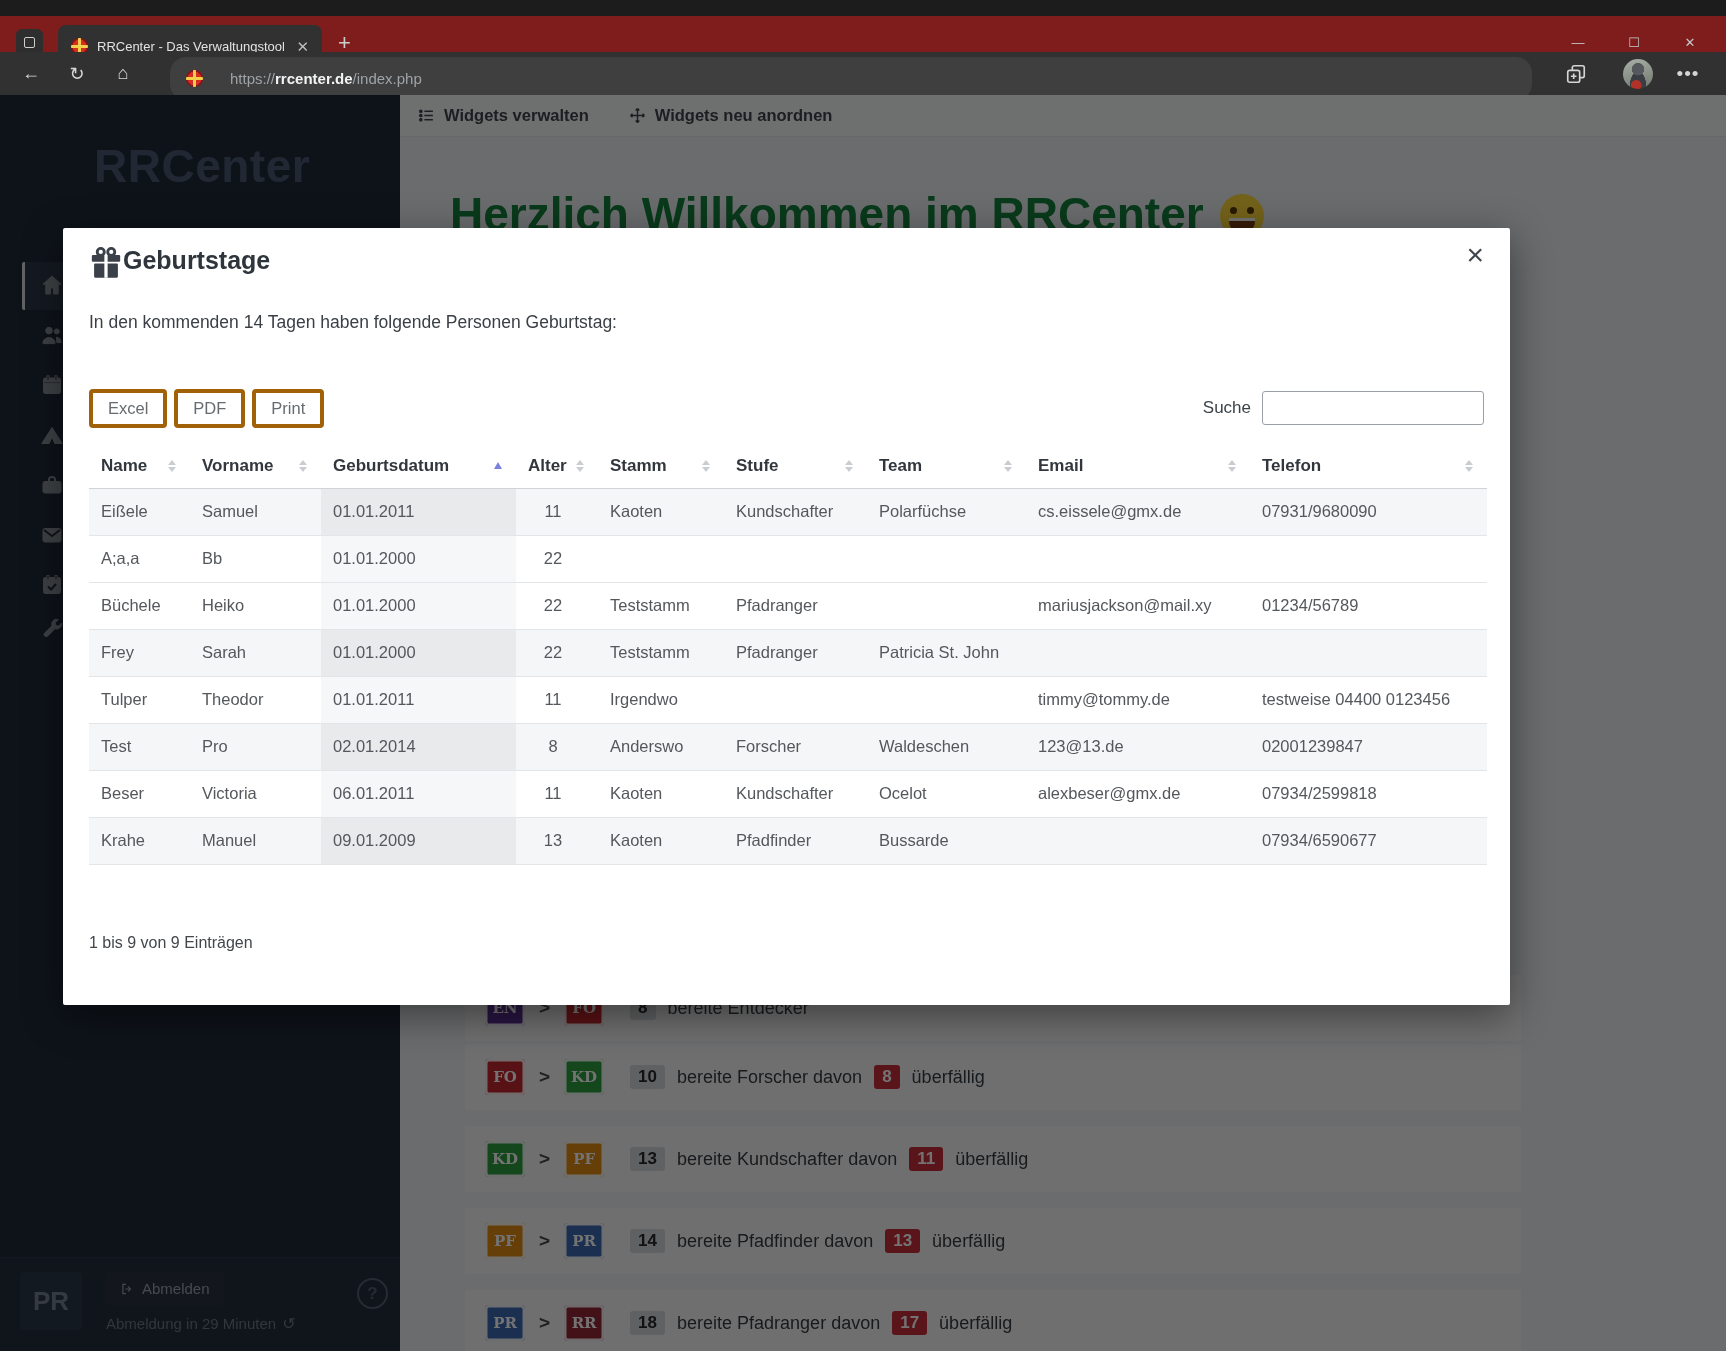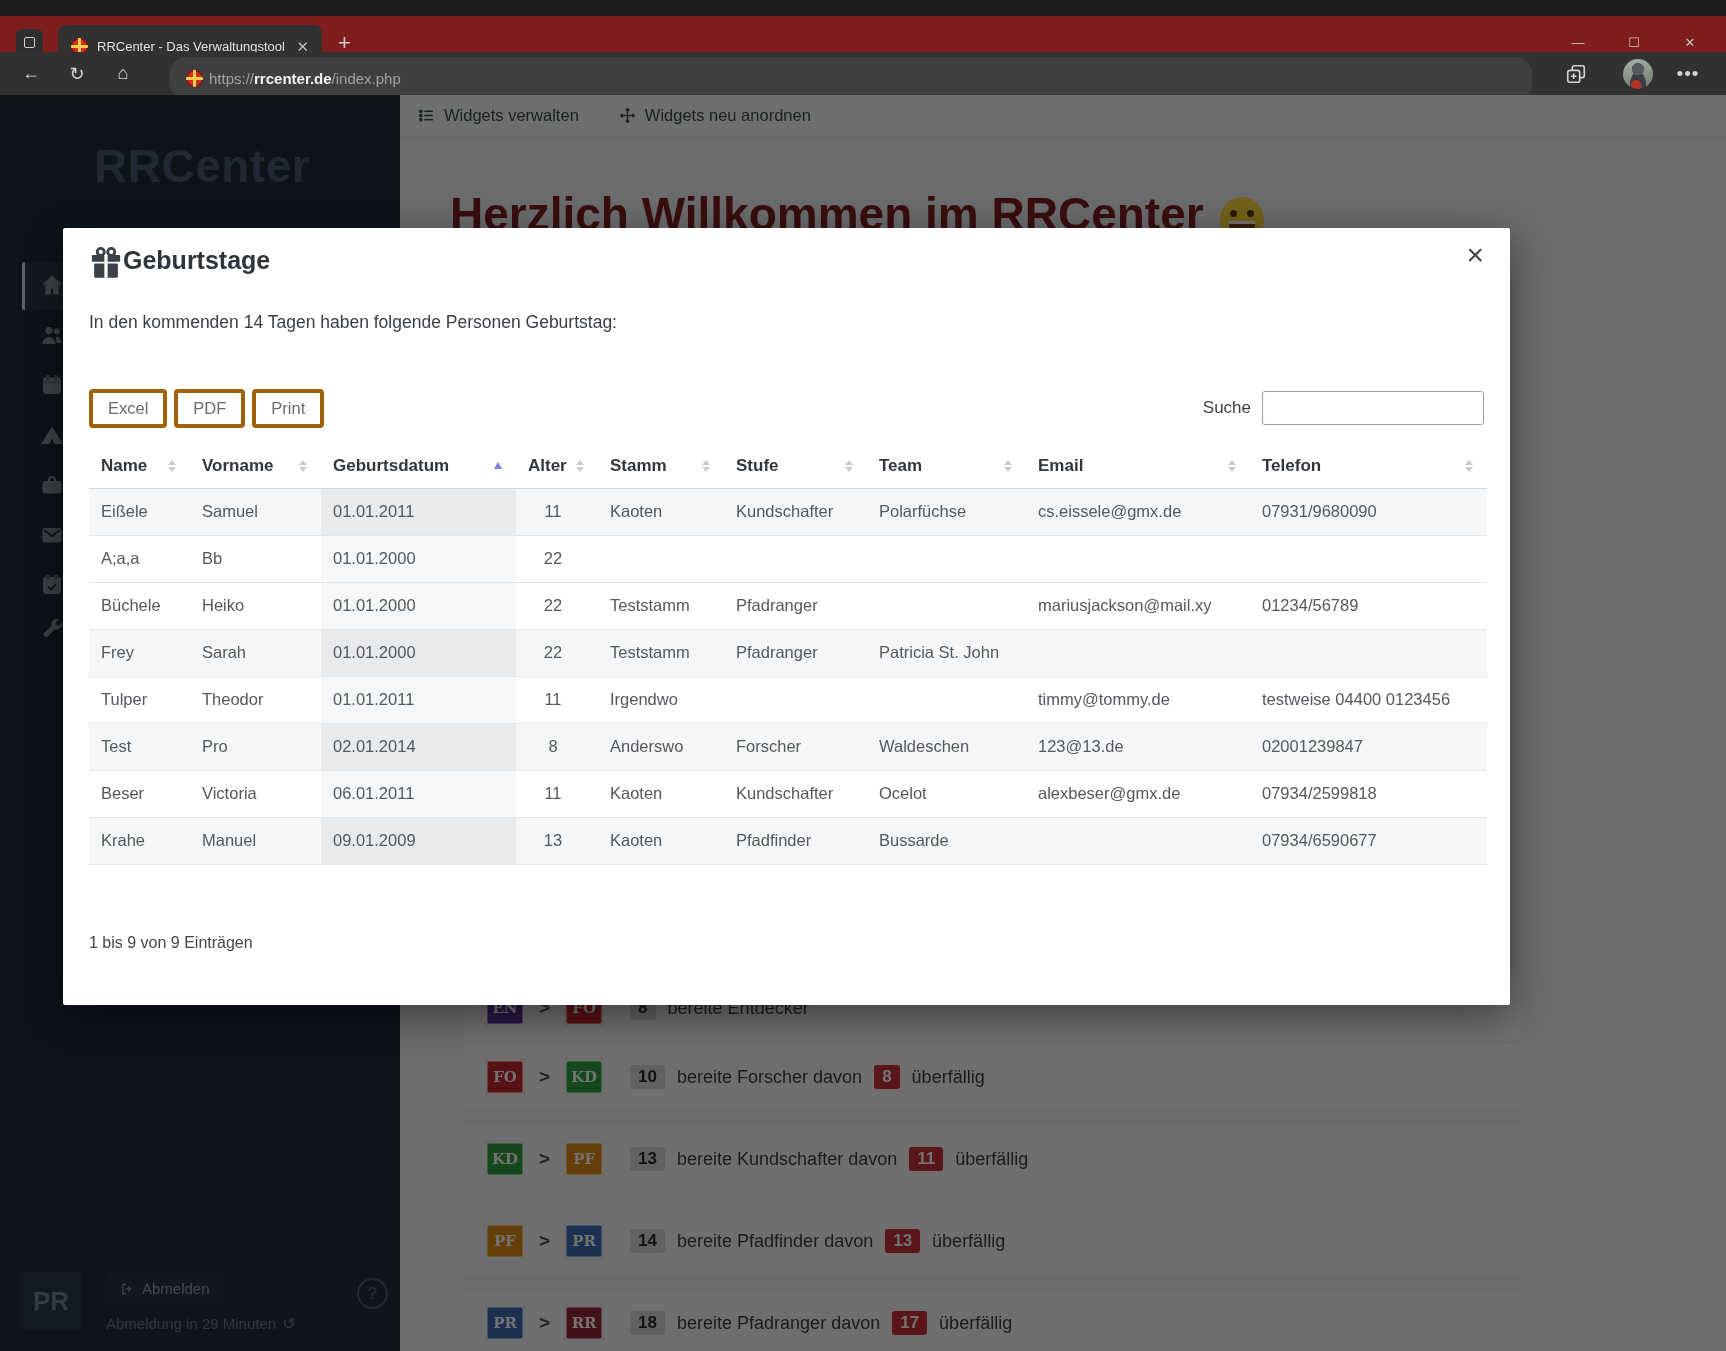--- a/index.html
+++ b/index.html
@@ -11,21 +11,21 @@
 .tb-menu{position:absolute;left:16px;top:13px;width:27px;height:27px;background:#2e2e2e;border-radius:6px;display:flex;align-items:center;justify-content:center}
 .tb-menu span{width:11px;height:11px;border:1.6px solid #cfcfcf;border-radius:2px}
 .tab{position:absolute;left:58px;top:9px;width:264px;height:43px;background:#313131;border-radius:8px 8px 0 0;display:flex;align-items:center;padding:0 10px 0 13px;gap:9px}
 .tab-title{flex:1;font-size:13px;color:#e2e2e2;white-space:nowrap;overflow:hidden}
 .tab-close{color:#bdbdbd;font-size:15px;padding:0 3px}
 .newtab{position:absolute;left:338px;top:16px;color:#cdcdcd;font-size:22px;line-height:1}
 .win-btns{position:absolute;right:8px;top:0;height:52px;display:flex;align-items:center;color:#c6c6c6}
 .win-btns div{width:56px;text-align:center;font-size:13px}
 .toolbar{position:absolute;top:52px;left:0;right:0;height:43px;background:#313131;display:flex;align-items:center}
 .nav-ic{color:#d6d6d6;font-size:18px;width:46px;text-align:center}
-.urlbar{position:absolute;left:170px;top:57px;width:1362px;height:43px;background:#3f3f3f;border-radius:16px;display:flex;align-items:center;padding-left:16px;gap:6px;font-size:15px}
+.urlbar{position:absolute;left:170px;top:57px;width:1362px;height:43px;background:#3f3f3f;border-radius:16px;display:flex;align-items:center;padding-left:16px;gap:27px;font-size:15px}
 .u-scheme,.u-path{color:#9ea3a8}
 .u-domain{color:#f1f3f4;font-weight:700}
 .fav{width:17px;height:17px;border-radius:50%;flex:0 0 auto;background:
  linear-gradient(to right,transparent 43%,#f3cf4b 43% 57%,transparent 57%),
  linear-gradient(to bottom,transparent 43%,#f3cf4b 43% 57%,transparent 57%),
  radial-gradient(circle at 50% 50%,#d62c22 0 58%,#8f1015 59% 100%)}
 .tr-ic{position:absolute;top:57px;height:33px;display:flex;align-items:center;justify-content:center}
 .collections{left:1556px;width:40px}
 .avatar-b{left:1618px;width:40px}
 .avatar-b i{display:block;width:30px;height:30px;border-radius:50%;background:
@@ -48,23 +48,23 @@
 .pr-avatar{position:absolute;left:20px;top:14px;width:62px;height:58px;background:#2c3847;border-radius:4px;display:flex;align-items:center;justify-content:center;color:#76808f;font-size:26px;font-weight:600}
 .logout-btn{position:absolute;left:106px;top:14px;height:33px;padding:0 14px;background:#2a3442;border-radius:4px;display:flex;align-items:center;gap:8px;color:#99a3b1;font-size:15px}
 .logout-btn svg{width:14px;height:14px;stroke:#99a3b1;fill:none;stroke-width:2}
 .session-txt{position:absolute;left:106px;top:56px;color:#6e7887;font-size:15px}
 .session-txt span.rot{font-size:16px;margin-left:6px}
 .help-circle{position:absolute;left:357px;top:20px;width:31px;height:31px;border:2.5px solid #566071;border-radius:50%;color:#566071;font-size:17px;font-weight:700;display:flex;align-items:center;justify-content:center}
 
 
 .main{position:absolute;left:400px;top:0;width:1326px;height:100%}
 .widget-bar{height:42px;background:#f4f6f7;border-bottom:1px solid #e0e4e7;display:flex;align-items:center;padding-left:18px;gap:40px}
-.wb-item{display:flex;align-items:center;gap:9px;color:#3e454c;font-size:16.5px;font-weight:400}
+.wb-item{display:flex;align-items:center;gap:9px;color:#3e454c;font-size:16.5px;font-weight:700}
 .wb-item svg{width:17px;height:17px;fill:none;stroke:#3e454c;stroke-width:2}
-.welcome{position:absolute;left:50px;top:92px;font-size:46px;font-weight:800;color:#7f1d1d;display:flex;align-items:flex-end;gap:16px;white-space:nowrap}
+.welcome{position:absolute;left:50px;top:92px;font-size:46px;font-weight:800;color:#15803d;display:flex;align-items:center;gap:16px;white-space:nowrap}
 .emoji{position:relative;width:44px;height:44px;margin-top:4px;border-radius:50%;background:radial-gradient(circle at 50% 38%,#ffd93b 0 66%,#f2b52c 100%)}
 .emoji::before{content:"";position:absolute;left:10px;top:13px;width:7px;height:7px;border-radius:50%;background:#5a3a00;box-shadow:17px 0 0 #5a3a00}
 .emoji::after{content:"";position:absolute;left:9px;top:24px;width:26px;height:13px;border-radius:0 0 26px 26px;background:#7a3d12;border-top:3px solid #fff}
 
 
 .srow{position:absolute;left:65px;width:1056px;height:66px;background:#f6f7f9;display:flex;align-items:center;gap:12px;padding:0 20px;font-size:18px;color:#373c41}
 .badge{width:40px;height:36px;border-radius:4px;display:flex;align-items:center;justify-content:center;color:#fff;font-family:"DejaVu Serif",serif;font-weight:700;font-size:15px;box-shadow:inset 0 0 0 2.5px rgba(255,255,255,.92)}
 .gt{font-weight:700;color:#43484d;font-size:19px;margin:0 2px}
 .chip{padding:2px 8px;border-radius:3px;font-weight:700;font-size:17px}
 .chip.gray{background:#d6d8da;color:#26292c;margin-left:14px}

